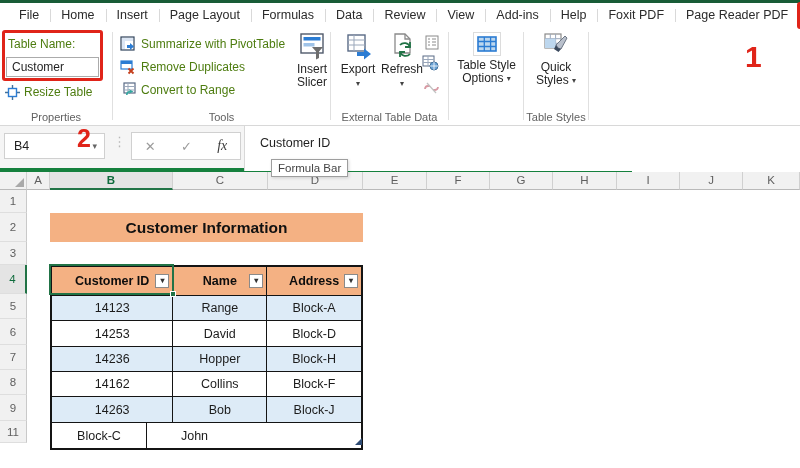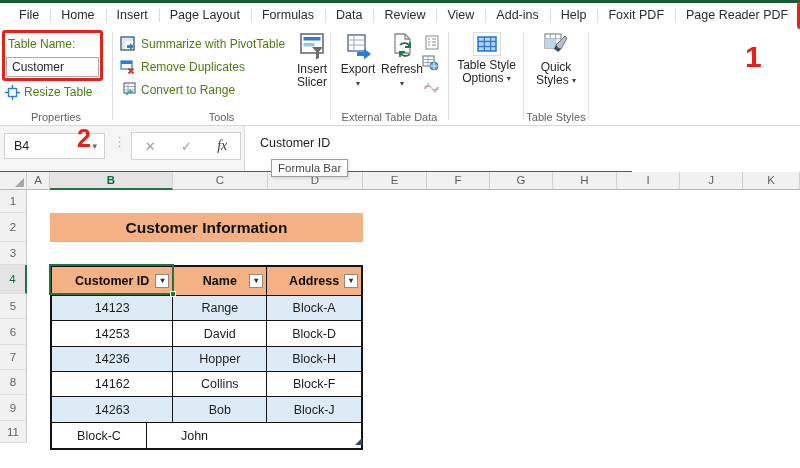--- a/index.html
+++ b/index.html
@@ -33,21 +33,21 @@
   .bigbtn .bl { display:block; line-height:13px; }
   .chev { font-size:8px; color:#444; vertical-align:1px; }
   .tn-label { position:absolute; left:8px; top:9px; }
   .tn-input { position:absolute; left:6px; top:29px; width:93px; height:20px; border:1px solid #ababab;
               font-family:"Liberation Sans",sans-serif; font-size:12px; color:#1f1f1f; padding:0 5px; background:#fff; }
   .resize-btn { position:absolute; left:5px; top:57px; display:flex; align-items:flex-start; gap:4px; cursor:pointer; }
   .smico { position:absolute; width:18px; height:16px; display:flex; align-items:center; justify-content:center; cursor:pointer; }
 
   
   .fbar { position:absolute; left:0; top:126px; width:632px; height:46px; background:#f5f5f5;
-          border-bottom:1px solid #15803d; }
+          border-bottom:4px solid #15803d; }
   .namebox { position:absolute; left:4px; top:7px; width:101px; height:26px; background:#fff;
              border:1px solid #d0d0d0; font-size:12.5px; color:#1f1f1f; line-height:24px; padding-left:9px; }
   .namebox .nb-arrow { position:absolute; right:7px; top:0; font-size:9px; color:#666; }
   .fdots { position:absolute; left:113px; top:8px; color:#b8b8b8; font-size:13px; letter-spacing:-1px; }
   .fbtns { position:absolute; left:131px; top:6px; width:110px; height:28px; background:#fff;
            border:1px solid #d0d0d0; display:flex; align-items:center; justify-content:space-around; }
   .fbtn-x { color:#9b9b9b; font-size:13px; cursor:pointer; }
   .fbtn-check { color:#9b9b9b; font-size:13px; cursor:pointer; }
   .fbtn-fx { font-family:"Liberation Serif",serif; font-style:italic; font-size:14px; color:#3b3b3b; cursor:pointer; }
   .ffield { position:absolute; left:244px; top:0; right:0; height:45px; background:#fff;
@@ -467,21 +467,21 @@
         <div class="trow band" style="height: 25px;">
           <div class="tcell" style="width: 123px;">14236</div>
           <div class="tcell" style="width: 95px;">Hopper</div>
           <div class="tcell" style="width: 95px;">Block-H</div>
         </div>
         <div class="trow" style="height: 25px;">
           <div class="tcell" style="width: 123px;">14162</div>
           <div class="tcell" style="width: 95px;">Collins</div>
           <div class="tcell" style="width: 95px;">Block-F</div>
         </div>
-        <div class="trow band" style="height: 26px;">
+        <div class="trow band" style="height: 26px; justify-content: flex-end;">
           <div class="tcell" style="width: 123px;">14263</div>
           <div class="tcell" style="width: 95px;">Bob</div>
           <div class="tcell" style="width: 95px;">Block-J</div>
         </div>
         <div class="trow" style="height: 25px;">
           <div class="tcell" style="width: 95px;">Block-C</div>
           <div class="tcell" style="width: 95px;">John</div>
         </div>
       </div>
     <div class="selbox">

